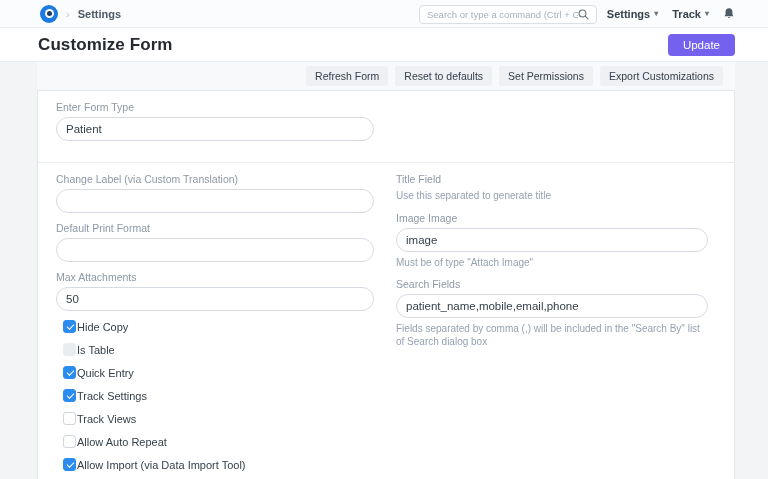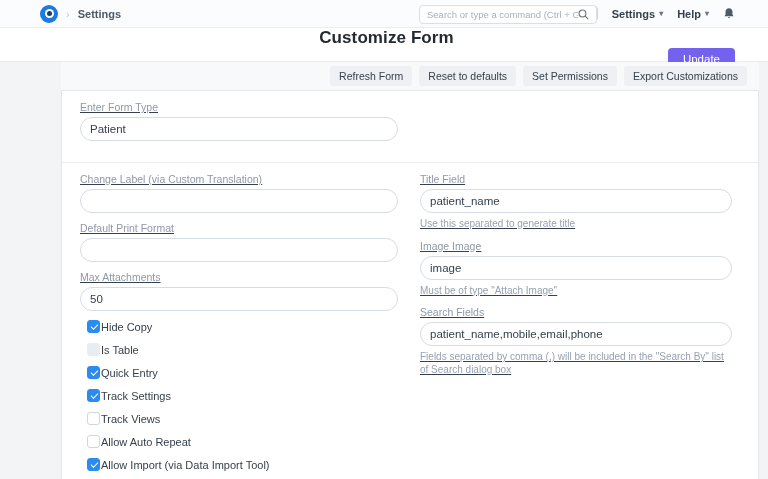--- a/index.html
+++ b/index.html
@@ -39,50 +39,50 @@
     background:#fff; color:#8d99a6; font-size:9px; font-weight:bold;
     display:flex; align-items:center; justify-content:center; cursor:pointer;
   }
   .nav-menu { font-size:11px; font-weight:bold; color:#36414c; cursor:pointer;
     display:flex; align-items:center; gap:4px; }
   .caret { font-size:8px; color:#6c7680; }
 
   
   .page-head {
     height:34px; background:#ffffff; border-bottom:1px solid #e9edf0;
-    display:flex; align-items:center; padding:0 33px 0 38px;flex-direction:column;
+    display:flex; align-items:center; padding:0 33px 0 38px;
   }
   .page-title { font-size:17px; font-weight:bold; color:#242a30; letter-spacing:.1px; }
   .btn-primary {
     margin-left:auto; background:#7462ef; color:#fff; border:none;
     border-radius:4px; font-size:11.5px; padding:5px 15px; cursor:pointer;
     font-family:"Liberation Sans", sans-serif;
   }
 
   
-  .content { position:absolute; left:37px; top:62px; width:698px; bottom:0;margin-left:24px; }
+  .content { position:absolute; left:37px; top:62px; width:698px; bottom:0; }
   .actions-strip {
     height:28px; background:#f8f9fa; display:flex; align-items:center;
     justify-content:flex-end; gap:7px; padding:0 12px;
   }
   .btn-default {
     background:#eef0f3; border:none; border-radius:3px; color:#36414c;
     font-size:10.5px; padding:4px 9px; cursor:pointer;
     font-family:"Liberation Sans", sans-serif;
   }
   .form-card {
     background:#ffffff; border:1px solid #e4e7ea; border-bottom:none;
     height:389px; overflow:hidden;
   }
 
   .section { padding:10px 18px 12px 18px; }
   .section + .section { border-top:1px solid #ebeef0; }
   .cols { display:grid; grid-template-columns:318px 312px; column-gap:22px; }
 
-  .field { margin-bottom:9px;text-decoration:underline; }
+  .field { margin-bottom:9px; }
   .f-label { font-size:10.5px; color:#8d99a6; margin-bottom:4px; display:block; }
   .f-input {
     width:100%; height:24px; border:1px solid #d6dce1; border-radius:12px;
     background:#fff; font-size:11.5px; color:#36414c; padding:0 9px;
     font-family:"Liberation Sans", sans-serif; outline:none;
   }
   .f-help { font-size:10px; color:#95a2b1; margin-top:5px; line-height:1.25; }
   .w-318 { width:318px; }
 
   
@@ -123,21 +123,21 @@
     </span>
   </div>
 
   <div class="nav-right">
     <div class="avatar">A</div>
     <div class="nav-menu">
       <span>Settings</span>
       <span class="caret">▾</span>
     </div>
     <div class="nav-menu">
-      <span>Help</span>
+      <span>Track</span>
       <span class="caret">▾</span>
     </div>
     <span>
       <svg width="12" height="13" viewBox="0 0 16 17">
         <path d="M8 1.5c-2.7 0-4.6 2-4.6 4.7v3.6L2 12h12l-1.4-2.2V6.2c0-2.7-1.9-4.7-4.6-4.7z" fill="#4e5a65"></path>
         <path d="M6.4 13.5a1.7 1.7 0 0 0 3.2 0z" fill="#4e5a65"></path>
       </svg>
     </span>
   </div>
 </div>
@@ -211,21 +211,20 @@
               <span class="cb-box"></span>
               <span class="cb-label">Allow Import (via Data Import Tool)</span>
             </div>
 
           </div>
         </div>
 
         <div>
           <div class="field">
             <span class="f-label">Title Field</span>
-            <input class="f-input" value="patient_name" style="">
             <div class="f-help">Use this separated to generate title</div>
           </div>
           <div class="field">
             <span class="f-label">Image Image</span>
             <input class="f-input" value="image" style="">
             <div class="f-help">Must be of type "Attach Image"</div>
           </div>
           <div class="field">
             <span class="f-label">Search Fields</span>
             <input class="f-input" value="patient_name,mobile,email,phone" style="">

